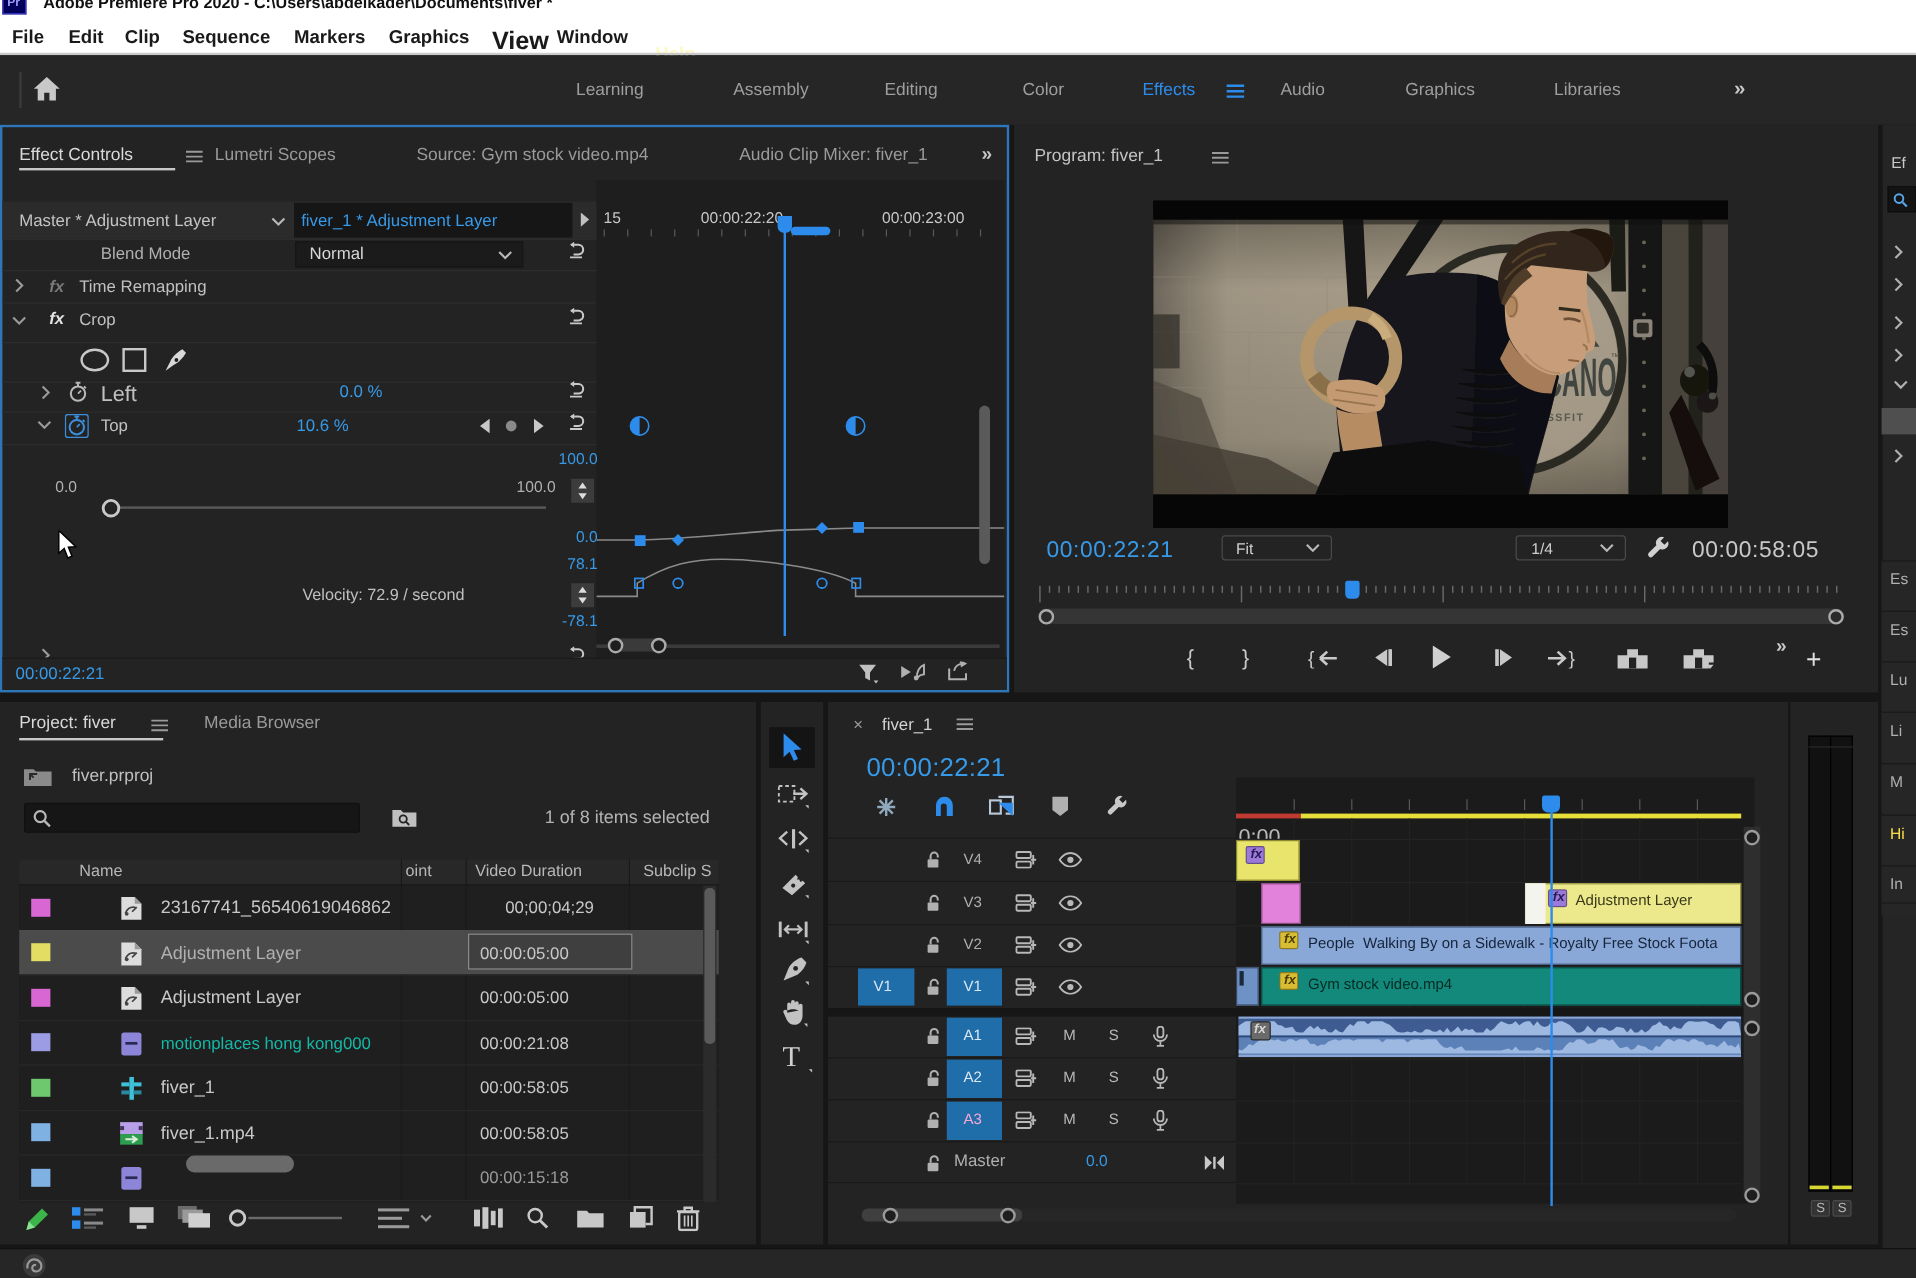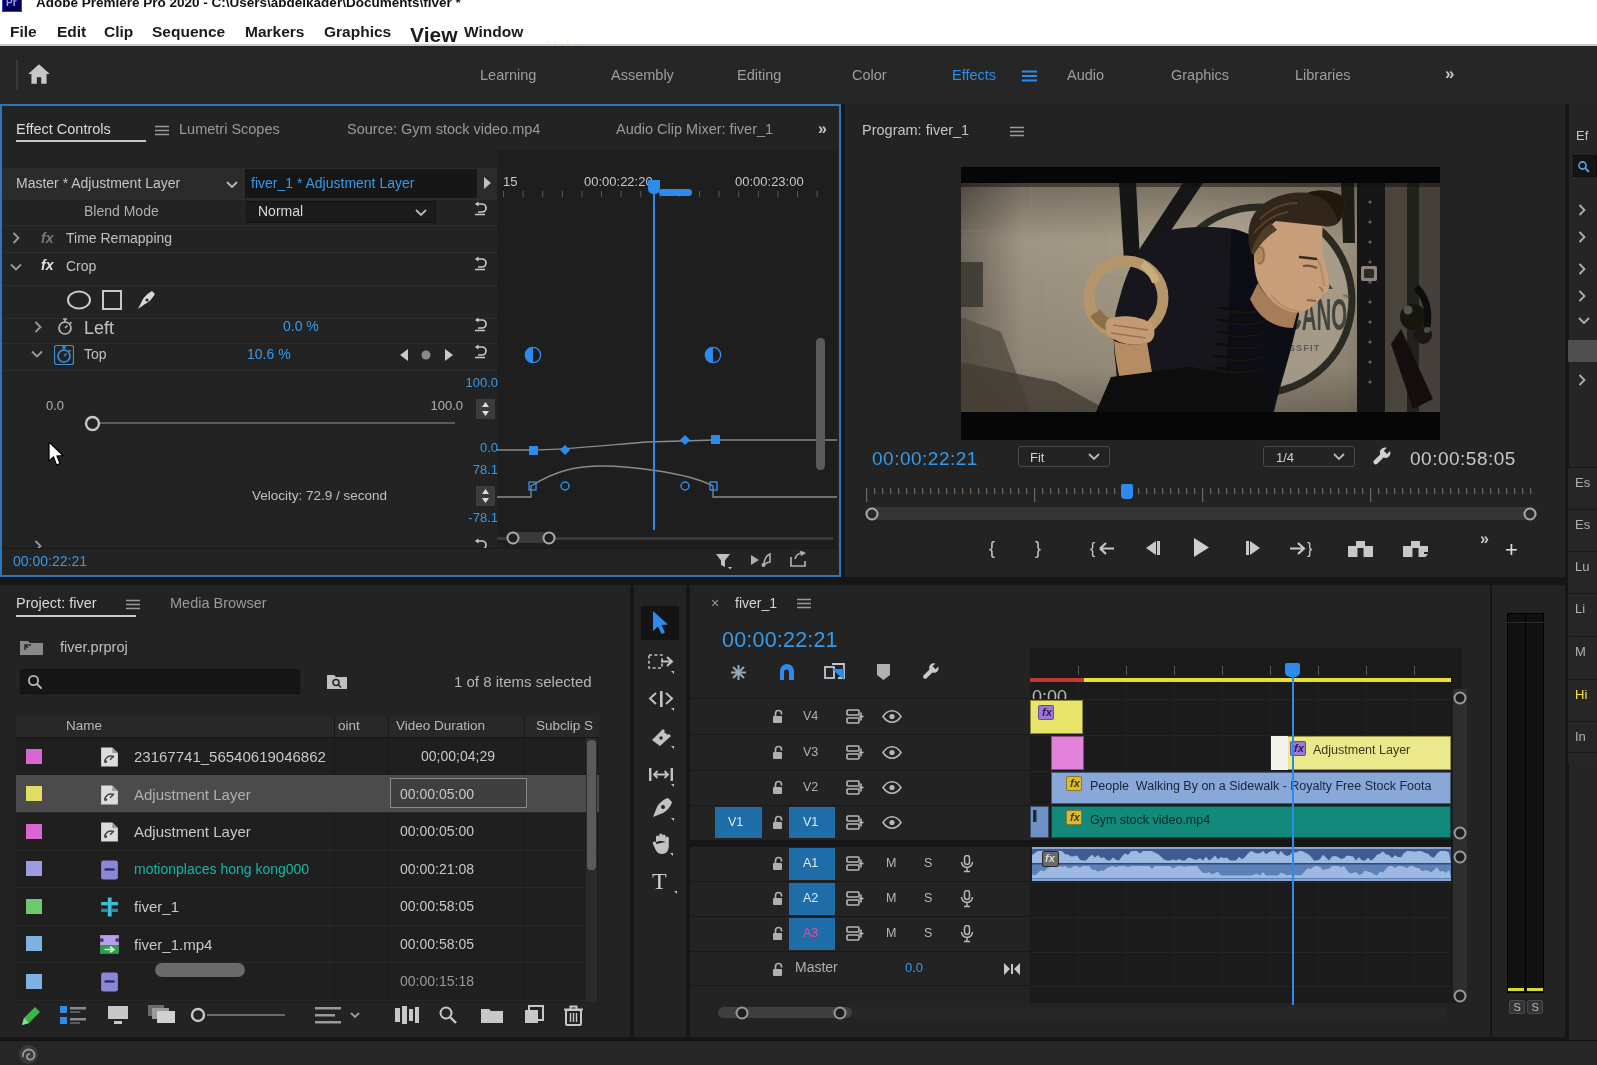--- a/index.html
+++ b/index.html
@@ -888,21 +888,21 @@
 <svg style="position:absolute;left:960px;top:890px;" width="14" height="18" viewBox="0 0 14 18">
 <rect x="4.5" y="0.5" width="5" height="9" rx="2.5" fill="none" stroke="#b8b8b8" stroke-width="1.5"></rect>
 <path d="M1.5 7 a5.5 5.5 0 0 0 11 0 M7 12.5 V16 M4 16.5 H10" stroke="#b8b8b8" stroke-width="1.5" fill="none"></path>
     </svg>
 <div style="position:absolute;left:690px;top:916px;width:340px;height:1px;background:#191919;"></div>
 <svg style="position:absolute;left:772px;top:926px;" width="13" height="15" viewBox="0 0 13 15">
 <rect x="1" y="7" width="9" height="7" rx="1" fill="#b0b0b0"></rect>
 <path d="M3.5 7 V4.5 a3 3 0 0 1 6 0 V5.5" stroke="#b0b0b0" stroke-width="1.7" fill="none"></path>
     </svg>
 <div style="position:absolute;left:789px;top:918px;width:46px;height:32px;background:#1f6eaa;"></div>
-<div style="position:absolute;left:803px;top:926px;font-size:12.5px;font-weight:400;color:#ec4899;white-space:nowrap;">A3</div>
+<div style="position:absolute;left:803px;top:926px;font-size:12.5px;font-weight:400;color:#f9a8d4;white-space:nowrap;">A3</div>
 <svg style="position:absolute;left:846px;top:926px;" width="18" height="15" viewBox="0 0 18 15">
 <rect x="1" y="1" width="12" height="5" rx="1" fill="none" stroke="#b8b8b8" stroke-width="1.6"></rect>
 <rect x="1" y="9" width="12" height="5" rx="1" fill="none" stroke="#b8b8b8" stroke-width="1.6"></rect>
 <path d="M15 3.5 L15 11.5" stroke="#b8b8b8" stroke-width="1.6"></path>
 <path d="M13 7.5 H17.5" stroke="#b8b8b8" stroke-width="1.6"></path>
     </svg>
 <div style="position:absolute;left:886px;top:926px;font-size:12.5px;font-weight:400;color:#b8b8b8;white-space:nowrap;">M</div>
 <div style="position:absolute;left:924px;top:926px;font-size:12.5px;font-weight:400;color:#b8b8b8;white-space:nowrap;">S</div>
 <svg style="position:absolute;left:960px;top:925px;" width="14" height="18" viewBox="0 0 14 18">
 <rect x="4.5" y="0.5" width="5" height="9" rx="2.5" fill="none" stroke="#b8b8b8" stroke-width="1.5"></rect>

